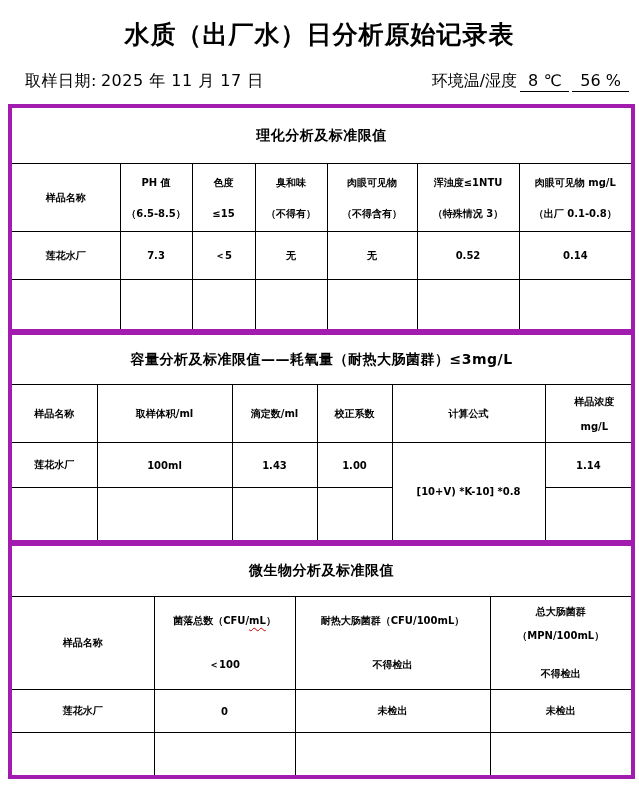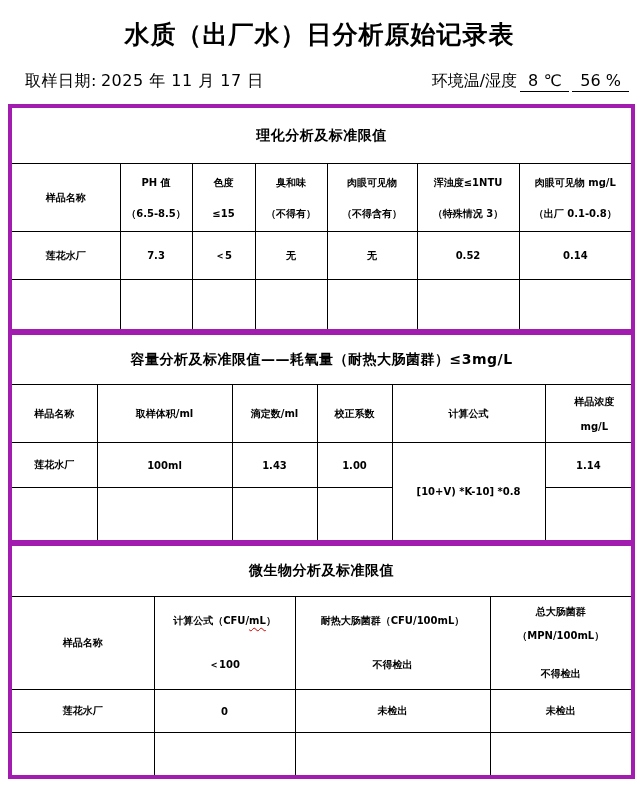--- a/index.html
+++ b/index.html
@@ -213,21 +213,21 @@
         <col style="width:195px">
         <col style="width:143px">
     </colgroup>
     <tbody>
         <tr class="sec">
       <td colspan="4">微生物分析及标准限值</td>
     </tr>
     <tr class="hdr">
       <td>样品名称</td>
       <td class="h2">
-        <div><span>计算公式（CFU/</span><span class="wavy">mL</span><span>）</span></div>
+        <div><span>菌落总数（CFU/</span><span class="wavy">mL</span><span>）</span></div>
         <div>＜100</div>
       </td>
       <td class="h2">
             <div>耐热大肠菌群（CFU/100mL）</div>
             <div>不得检出</div>
           </td>
       <td class="h3">
             <div>总大肠菌群</div>
             <div>（MPN/100mL）</div>
             <div class="gap">不得检出</div>

